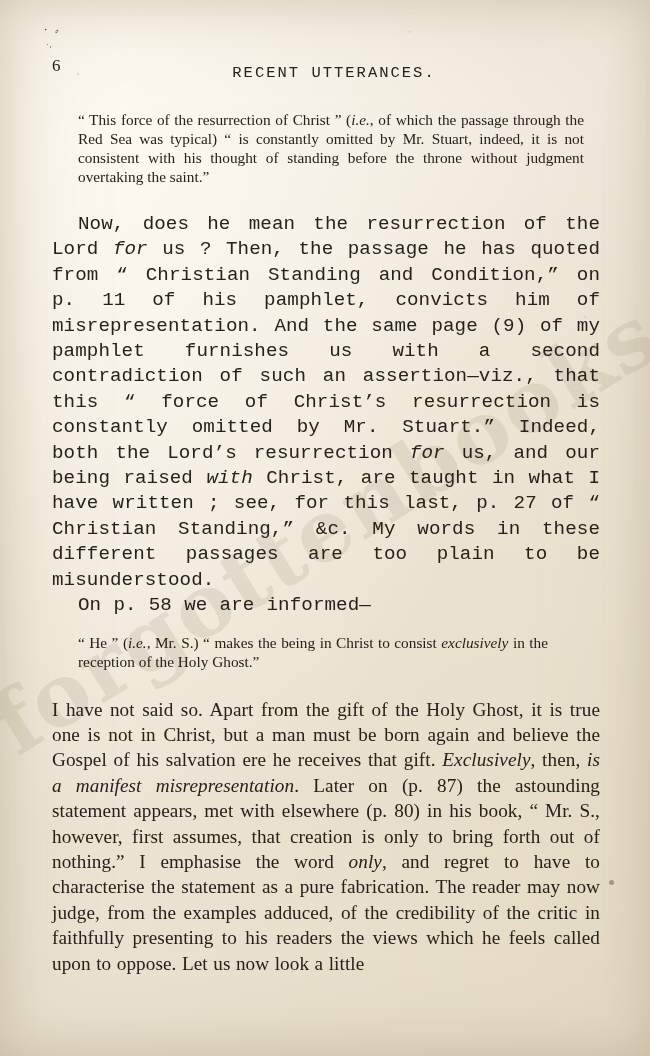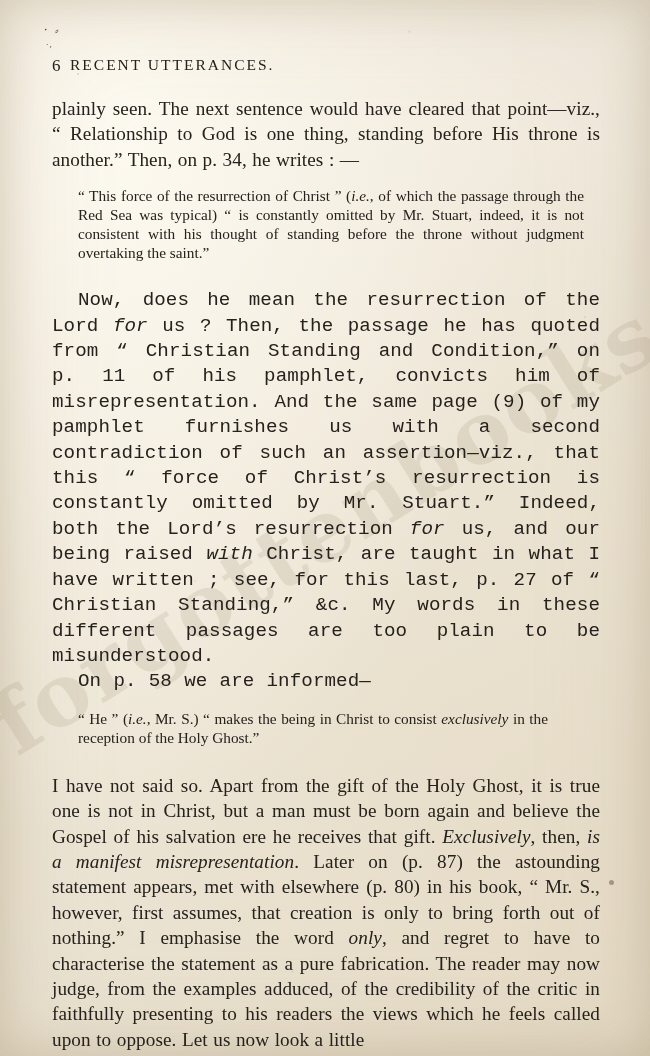--- a/index.html
+++ b/index.html
@@ -82,25 +82,26 @@
   .folio {
     position: absolute;
     left: 0;
     top: 0;
     font-size: 17px;
     letter-spacing: .5px;
   }
   .runhead {
     position: absolute;
     left: 0; right: 0;
-    top: 0;
-    text-align: left;
+    top: 8px;
+    text-align: center;
     font-size: 15.5px;
     letter-spacing: 2.0px;
     padding-left: 18px;
+    font-family: Liberation Mono, monospace;
   }
 
   .body {
     position: absolute;
     top: 96px;
     left: 52px;
     width: 548px;
   }
 
   p.main {
@@ -163,21 +164,20 @@
 
 <div class="content">
 
   <div class="head">
     <div class="folio">6</div>
     <div class="runhead">RECENT UTTERANCES.</div>
   </div>
 
   <div class="body">
 
-    <p class="main"><span>plainly seen.   The  next  sentence  would  have  cleared that  point—viz.,  “ Relationship  to  God  is  one thing, standing  before His  throne is another.”   Then, on p. 34, he writes : —</span></p>
 
     <blockquote class="quote"><span>“ This force  of  the  resurrection  of  Christ ” (</span><i>i.e.</i><span>, of  which the passage  through  the  Red  Sea  was  typical) “ is constantly omitted by Mr. Stuart,  indeed,  it  is  not  consistent  with his  thought of standing  before  the  throne  without  judgment  overtaking  the saint.”</span></blockquote>
 
     <div class="sp-lg"></div>
 
     <p class="main indent"><span>Now, does he mean the resurrection of  the  Lord  </span><i>for</i><span> us ?   Then, the passage he has quoted from  “ Christian Standing  and  Condition,”  on  p.  11  of  his  pamphlet, convicts him of misrepresentation.   And the same page (9) of my pamphlet furnishes us with a second contradiction of such an assertion—viz.,  that this “ force of Christ’s  resurrection  is  constantly  omitted  by  Mr. Stuart.”    Indeed,  both  the  Lord’s  resurrection  </span><i>for</i><span> us, and our  being raised </span><i>with</i><span>  Christ, are  taught in what I have  written ;   see,  for  this  last,  p.  27  of “ Christian Standing,”  &amp;c.   My words in these  different passages are too plain to be misunderstood.</span></p>
 
     <p class="main indent tight"><span>On p. 58 we are informed—</span></p>
 
     <blockquote class="quote narrow"><span>“ He ” (</span><i>i.e.</i><span>, Mr. S.) “ makes the being in Christ to consist </span><i>exclusively</i><span> in the reception of the Holy Ghost.”</span></blockquote>

